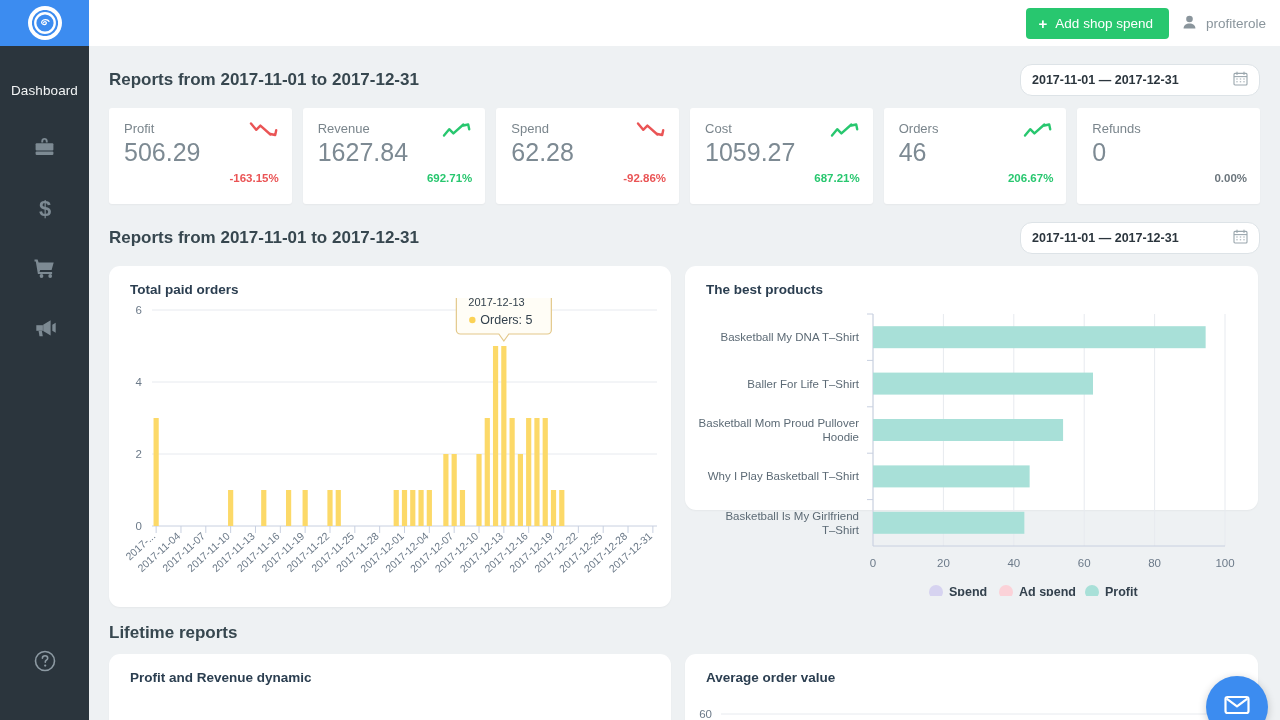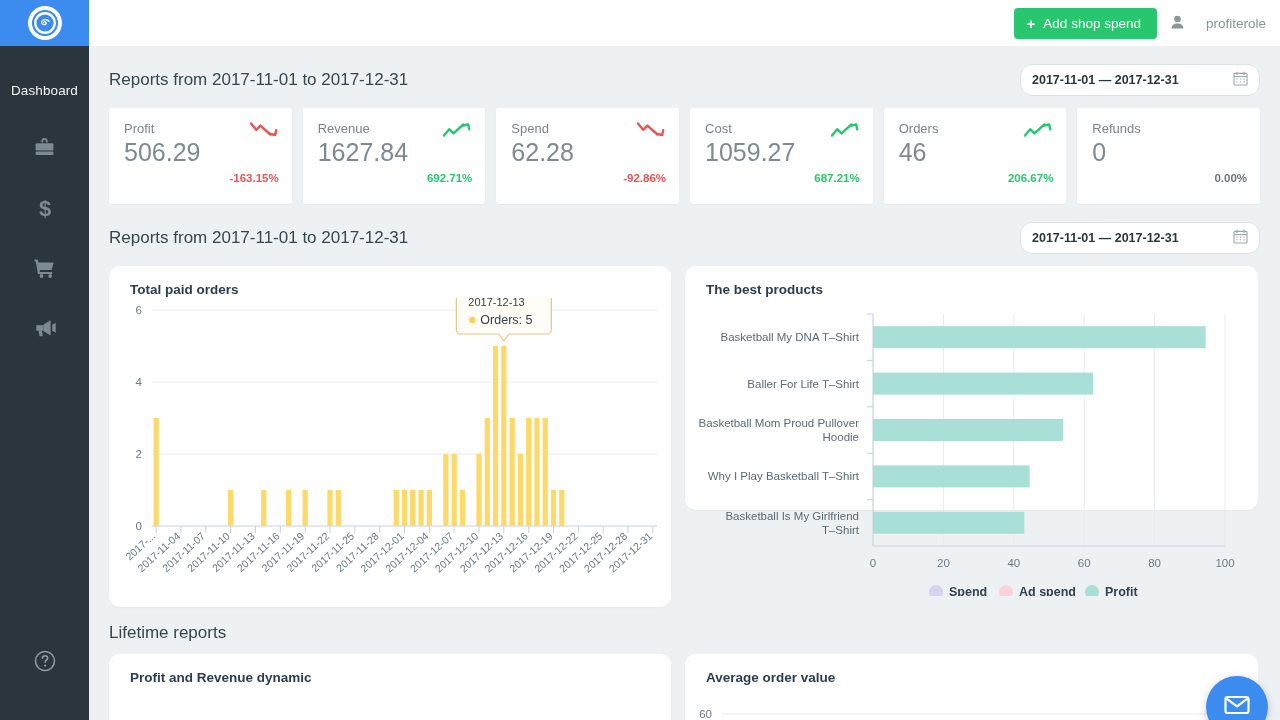--- a/index.html
+++ b/index.html
@@ -49,36 +49,36 @@
     padding-right: 14px; gap: 14px;
   }
   #add-spend-btn {
     background: #28c76f; color: #fff; border: none; border-radius: 4px;
     height: 31px; padding: 0 16px 0 13px; font-size: 13.5px;
     font-family: "Liberation Sans", sans-serif; cursor: pointer;
     display: flex; align-items: center; gap: 8px;
   }
   #add-spend-btn .plus { font-size: 15px; font-weight: bold; line-height: 1; }
   #user-chip {
-    display: flex; align-items: center; gap: 22px;
+    display: flex; align-items: center; gap: 10px;
     color: #8a959c; font-size: 13.5px; cursor: pointer;
   }
 
   
   #content {
     position: absolute; left: 89px; top: 46px;
     width: 1191px; height: 674px; overflow: hidden;
     padding: 0 20px;
   }
   .section-head {
     display: flex; align-items: center; justify-content: space-between;
     padding-top: 18px;
   }
   .section-title {
-    font-size: 17px; font-weight: normal; color: #37474f;
+    font-size: 17px; font-weight: bold; color: #37474f;
   }
   .daterange {
     width: 240px; height: 32px; background: #fff; border: 1px solid #dde3e7;
     border-radius: 12px; display: flex; align-items: center;
     justify-content: space-between; padding: 0 11px;
     font-size: 12.5px; color: #2b353d; font-weight: bold; cursor: pointer;
   }
   .daterange .cal { color: #9aa6ad; }
 
   

